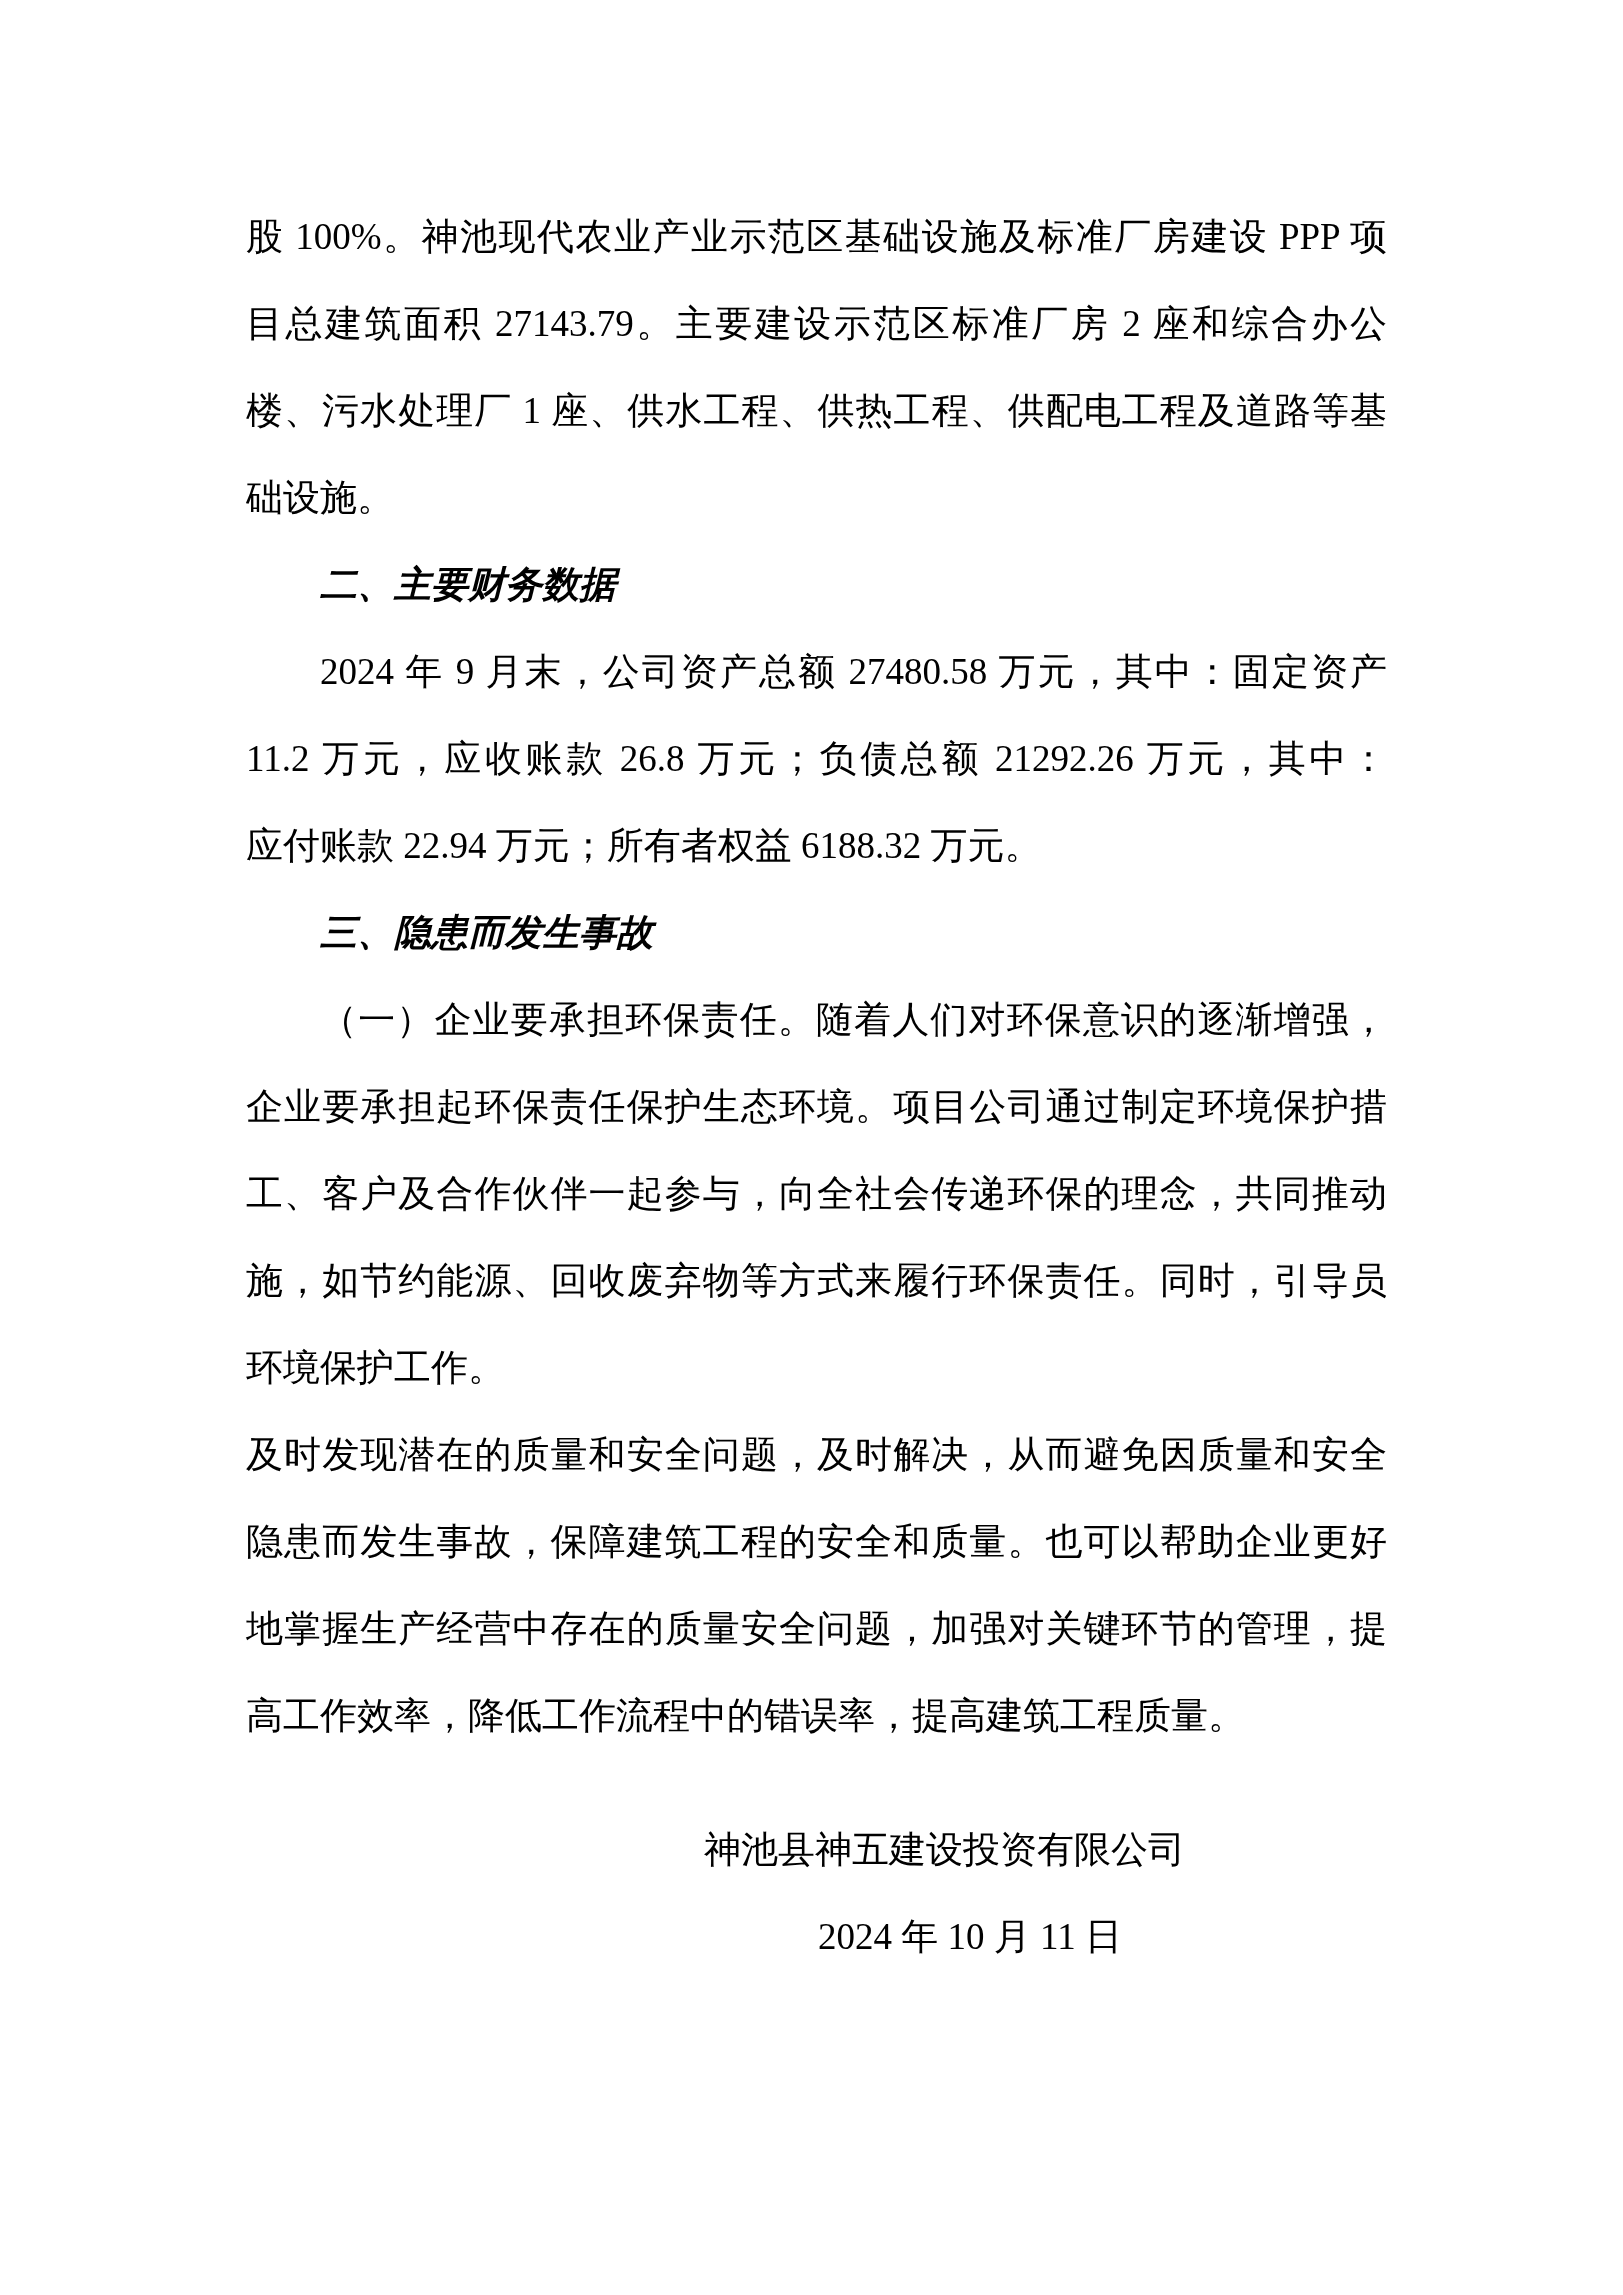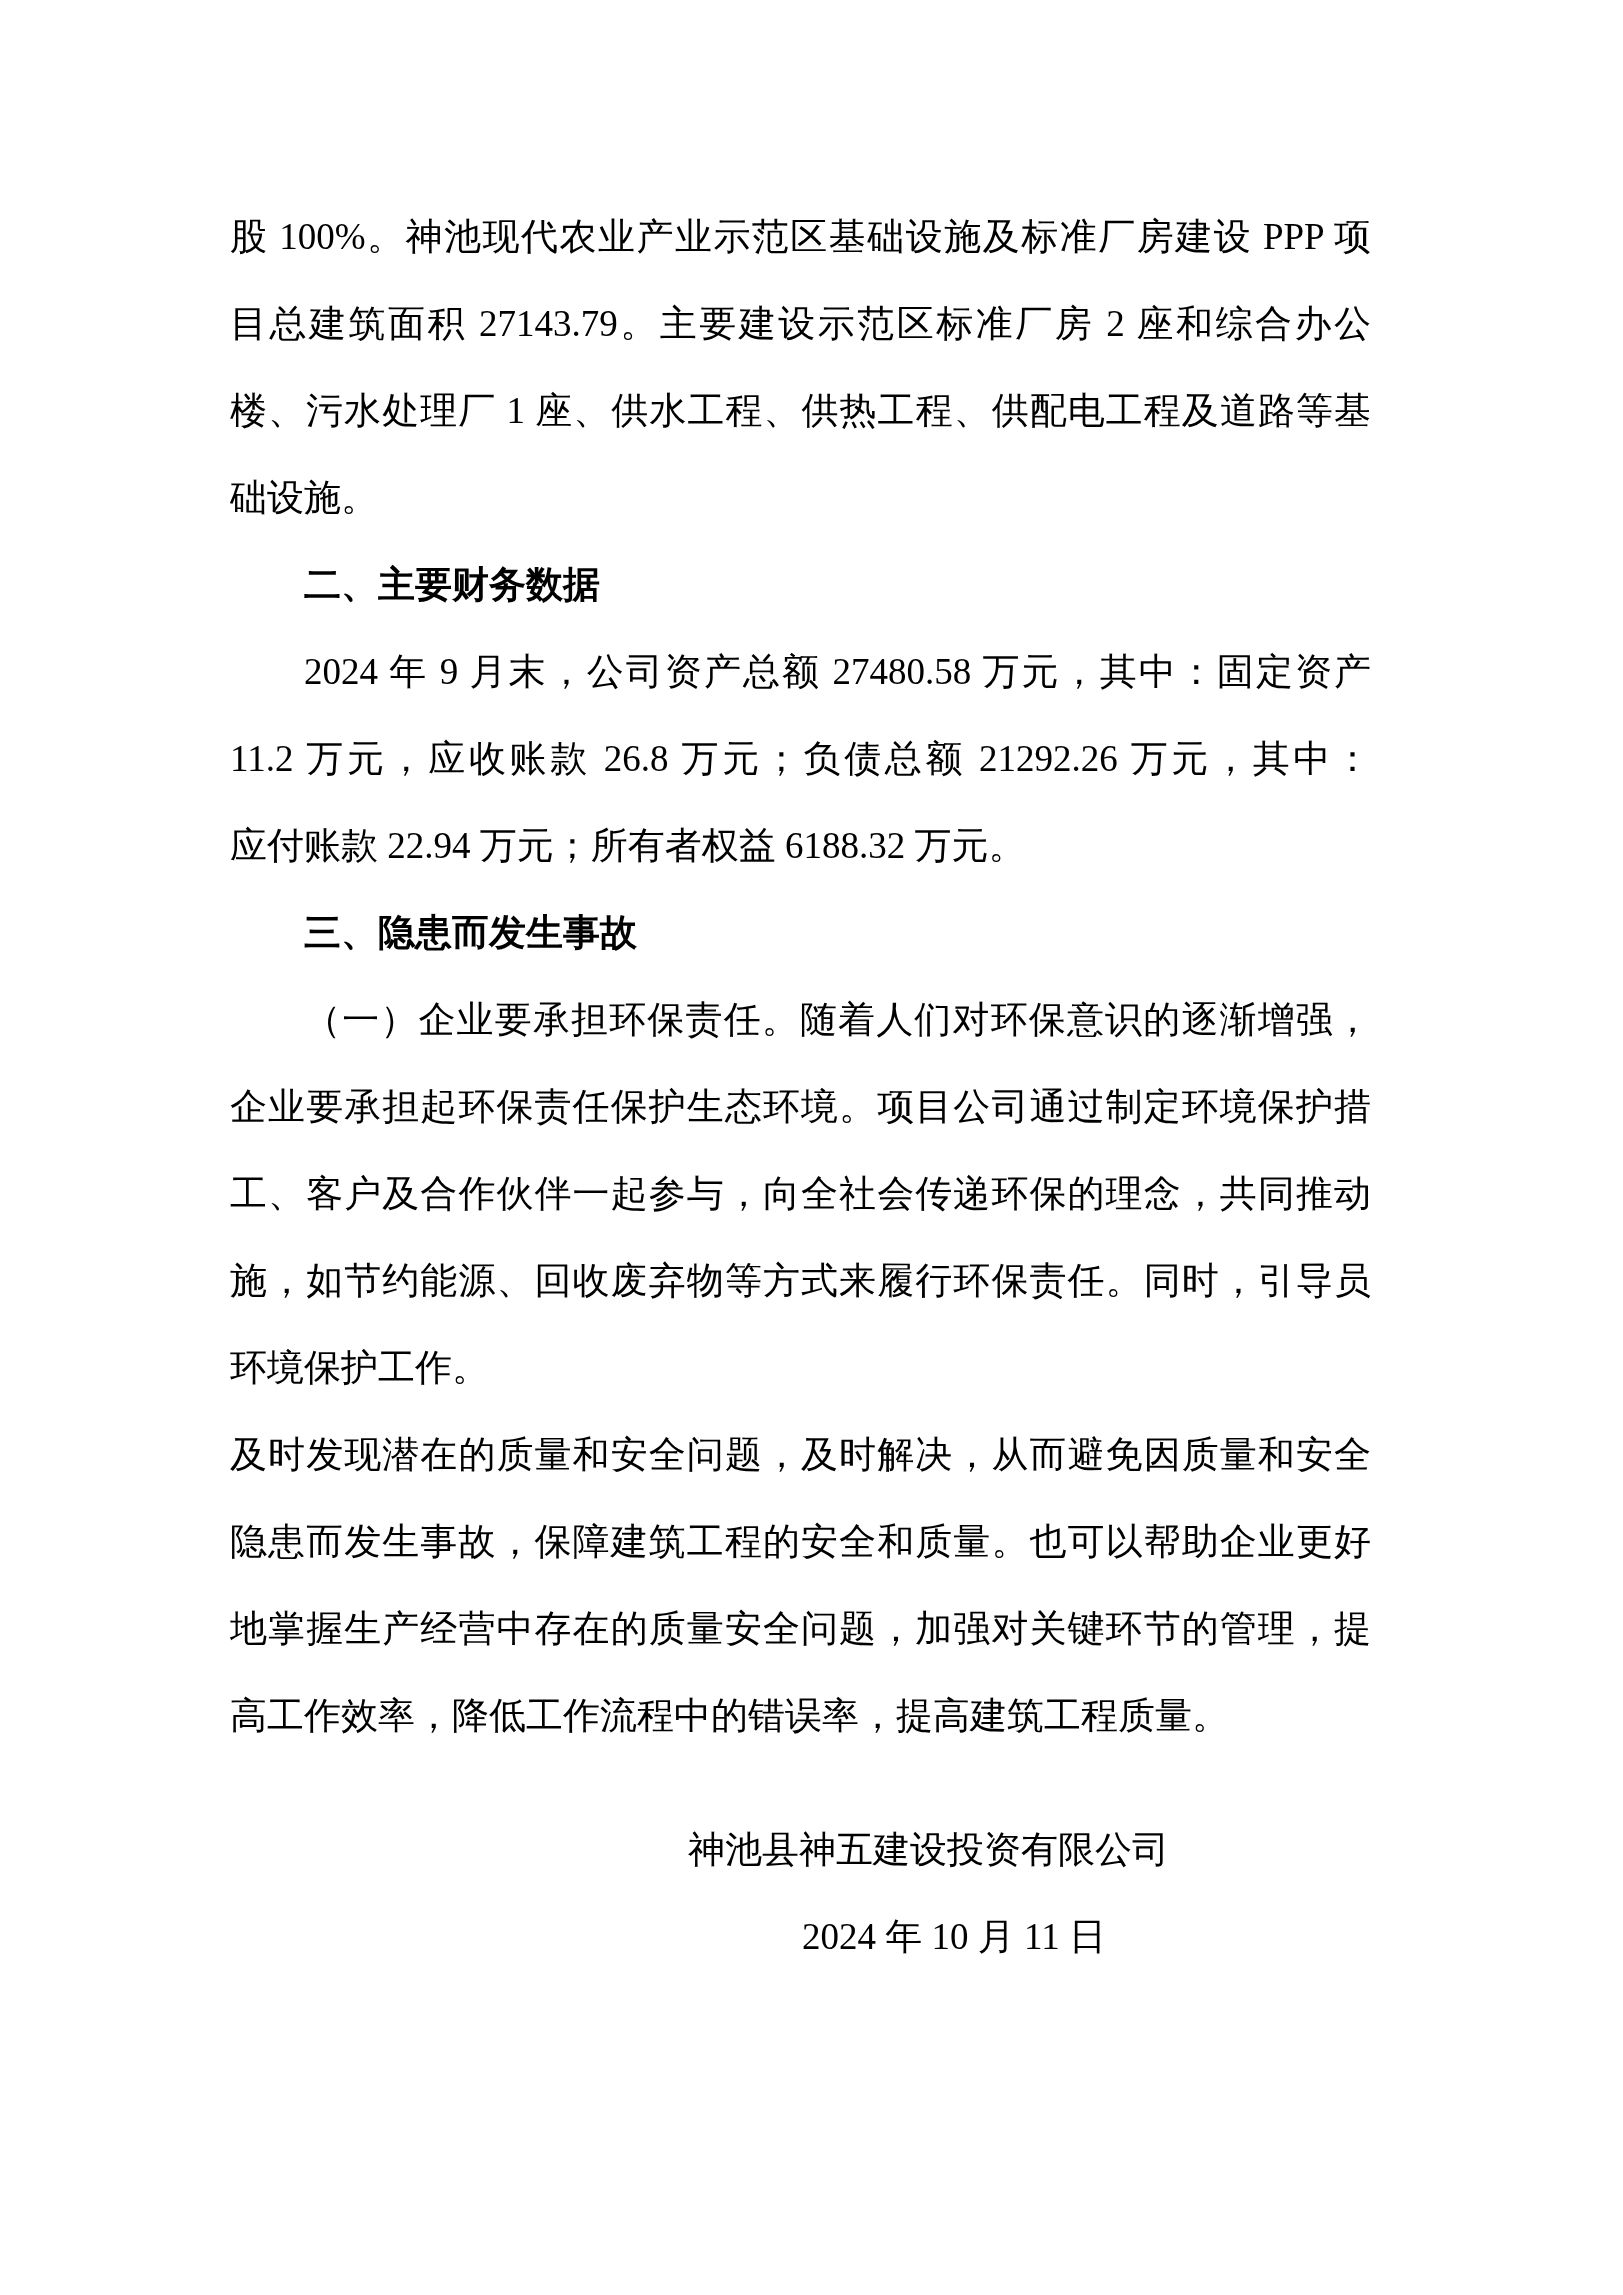--- a/index.html
+++ b/index.html
@@ -9,21 +9,21 @@
   }
   .page {
     position: relative;
     width: 1623px;
     height: 2295px;
     background: #ffffff;
     overflow: hidden;
   }
   .content {
     position: absolute;
-    left: 230px;
+    left: 246px;
     top: 193px;
     width: 1141px;
     color: #000000;
     font-family: "Liberation Serif", "DejaVu Serif", serif;
     font-size: 37px;
     line-height: 87px;
   }
   .line {
     text-align: justify;
     text-align-last: justify;
@@ -39,20 +39,21 @@
     text-indent: 2em;
   }
   .heading {
     font-family: "Liberation Sans", "DejaVu Sans", sans-serif;
     font-weight: 700;
     text-indent: 2em;
     text-align: left;
     text-align-last: left;
     height: 87px;
     white-space: nowrap;
+    font-style: italic;
   }
   .spacer {
     height: 47px;
   }
   .sig-line {
     margin-left: 458px;
     height: 87px;
     white-space: nowrap;
   }
   .date-line {

